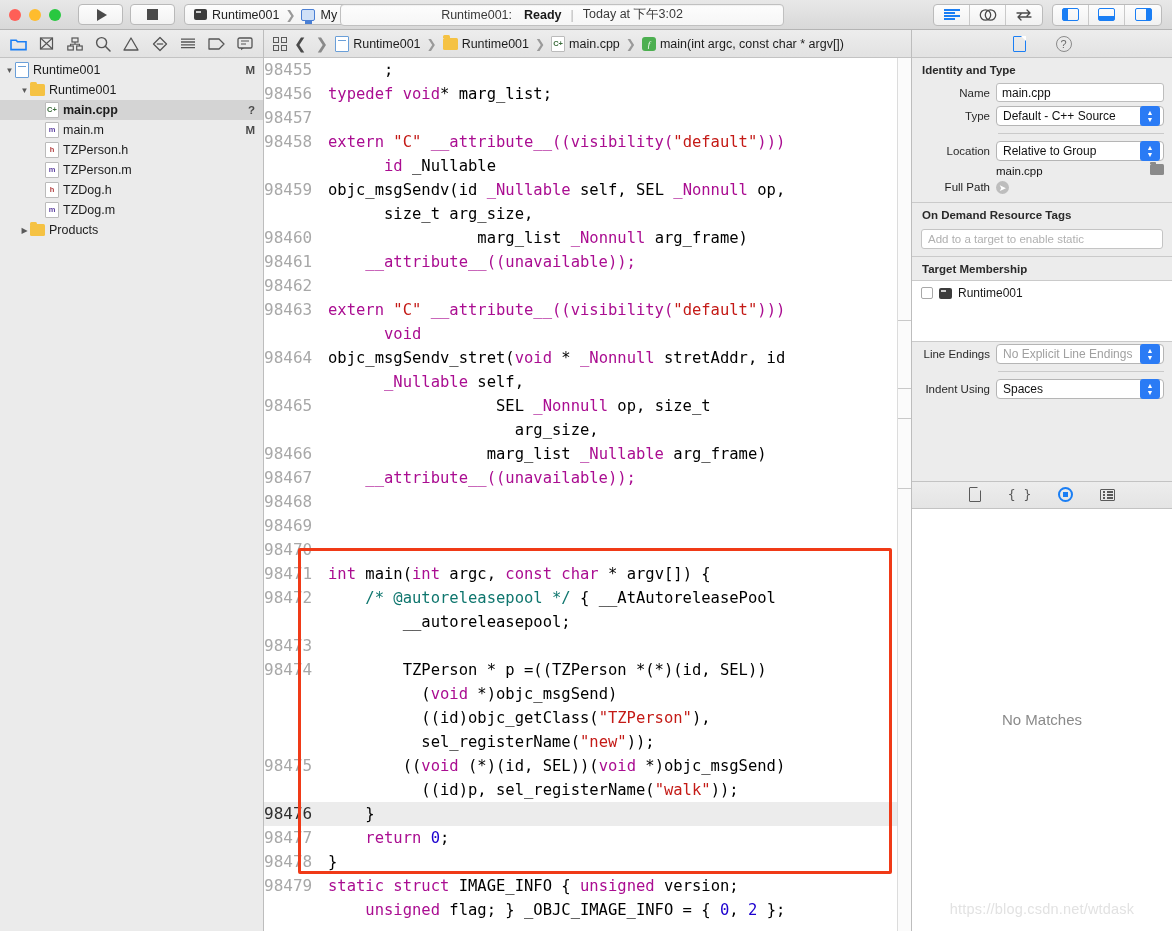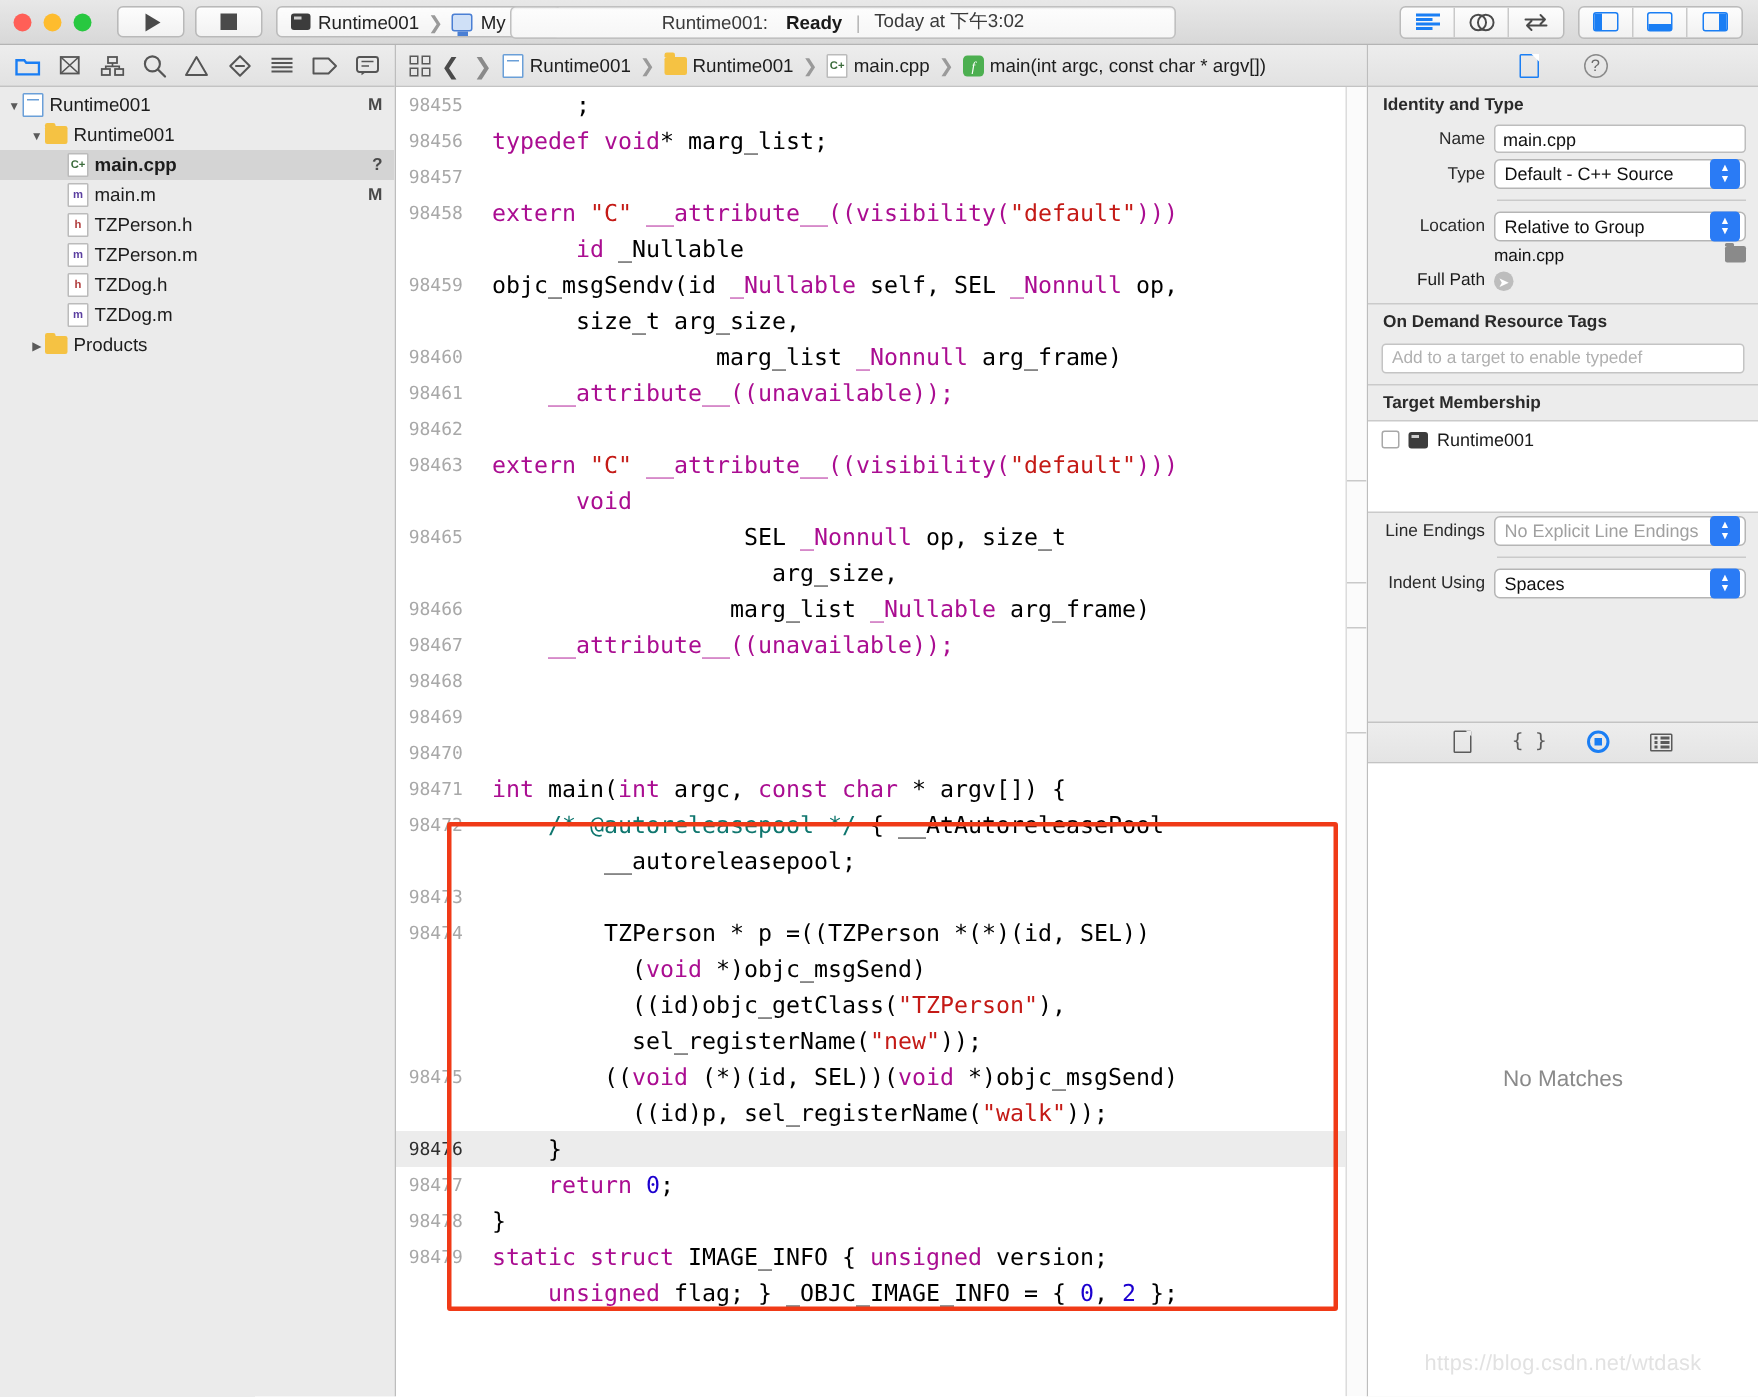--- a/index.html
+++ b/index.html
@@ -130,22 +130,22 @@
 
   .code-wrap { flex:1; position:relative; overflow:hidden; background:#fff; display:flex;}
   .code {
     flex:1; font-family: "DejaVu Sans Mono", "Liberation Mono", monospace;
     font-size: 15.5px; line-height: 24px; white-space: pre;
     position: relative;
   }
   .cline { display:flex; min-height:24px; }
   .cline.cur { background:#ececec; }
   .gut {
-    width: 62px; min-width:62px; text-align:center; padding-right:9px;
-    color:#a8a8a8; font-size:12px; line-height:24px; user-select:none; flex:none;
+    width: 62px; min-width:62px; text-align:left; padding-right:9px;
+    color:#a8a8a8; font-size:16px; line-height:24px; user-select:none; flex:none;
   }
   .cline.cur .gut { color:#2e2e2e; }
   .src-text { flex:1; padding-left: 2px; }
   .k  { color:#aa0d91;margin-top:40px; }  
   .s  { color:#c41a16; }  
   .c  { color:#0f766e; }  
   .n  { color:#1c00cf; }  
   .p  { color:#000000; }  
 
   .redbox {
@@ -446,21 +446,22 @@
         <span class="jb-item">
           <span class="fn-ico">f</span>
           <span>main(int argc, const char * argv[])</span>
         </span>
       </div>
 
       <div class="code-wrap">
         <div class="code" id="code-area"><div class="cline"><span class="gut">98455</span><span class="src-text"><span class="p">      ;</span></span></div><div class="cline"><span class="gut">98456</span><span class="src-text"><span class="k">typedef </span><span class="k">void</span><span class="p">* marg_list;</span></span></div><div class="cline"><span class="gut">98457</span><span class="src-text"><span class="p"></span></span></div><div class="cline"><span class="gut">98458</span><span class="src-text"><span class="k">extern </span><span class="s">"C"</span><span class="k"> __attribute__((visibility(</span><span class="s">"default"</span><span class="k">)))
       id </span><span class="p">_Nullable</span></span></div><div class="cline"><span class="gut">98459</span><span class="src-text"><span class="p">objc_msgSendv(id </span><span class="k">_Nullable</span><span class="p"> self, SEL </span><span class="k">_Nonnull</span><span class="p"> op,
       size_t arg_size,</span></span></div><div class="cline"><span class="gut">98460</span><span class="src-text"><span class="p">                marg_list </span><span class="k">_Nonnull</span><span class="p"> arg_frame)</span></span></div><div class="cline"><span class="gut">98461</span><span class="src-text"><span class="k">    __attribute__((unavailable));</span></span></div><div class="cline"><span class="gut">98462</span><span class="src-text"><span class="p"></span></span></div><div class="cline"><span class="gut">98463</span><span class="src-text"><span class="k">extern </span><span class="s">"C"</span><span class="k"> __attribute__((visibility(</span><span class="s">"default"</span><span class="k">)))
-      void</span></span></div><div class="cline"><span class="gut">98465</span><span class="src-text"><span class="p">                  SEL </span><span class="k">_Nonnull</span><span class="p"> op, size_t
+      void</span></span></div><div class="cline"><span class="gut">98464</span><span class="src-text"><span class="p">objc_msgSendv_stret(</span><span class="k">void</span><span class="p"> * </span><span class="k">_Nonnull</span><span class="p"> stretAddr, id
+      </span><span class="k">_Nullable</span><span class="p"> self,</span></span></div><div class="cline"><span class="gut">98465</span><span class="src-text"><span class="p">                  SEL </span><span class="k">_Nonnull</span><span class="p"> op, size_t
                     arg_size,</span></span></div><div class="cline"><span class="gut">98466</span><span class="src-text"><span class="p">                 marg_list </span><span class="k">_Nullable</span><span class="p"> arg_frame)</span></span></div><div class="cline"><span class="gut">98467</span><span class="src-text"><span class="k">    __attribute__((unavailable));</span></span></div><div class="cline"><span class="gut">98468</span><span class="src-text"><span class="p"></span></span></div><div class="cline"><span class="gut">98469</span><span class="src-text"><span class="p"></span></span></div><div class="cline"><span class="gut">98470</span><span class="src-text"><span class="p"></span></span></div><div class="cline"><span class="gut">98471</span><span class="src-text"><span class="k">int</span><span class="p"> main(</span><span class="k">int</span><span class="p"> argc, </span><span class="k">const char</span><span class="p"> * argv[]) {</span></span></div><div class="cline"><span class="gut">98472</span><span class="src-text"><span class="c">    /* @autoreleasepool */</span><span class="p"> { __AtAutoreleasePool
         __autoreleasepool;</span></span></div><div class="cline"><span class="gut">98473</span><span class="src-text"><span class="p"></span></span></div><div class="cline"><span class="gut">98474</span><span class="src-text"><span class="p">        TZPerson * p =((TZPerson *(*)(id, SEL))
           (</span><span class="k">void</span><span class="p"> *)objc_msgSend)
           ((id)objc_getClass(</span><span class="s">"TZPerson"</span><span class="p">),
           sel_registerName(</span><span class="s">"new"</span><span class="p">));</span></span></div><div class="cline"><span class="gut">98475</span><span class="src-text"><span class="p">        ((</span><span class="k">void</span><span class="p"> (*)(id, SEL))(</span><span class="k">void</span><span class="p"> *)objc_msgSend)
           ((id)p, sel_registerName(</span><span class="s">"walk"</span><span class="p">));</span></span></div><div class="cline cur"><span class="gut">98476</span><span class="src-text"><span class="p">    }</span></span></div><div class="cline"><span class="gut">98477</span><span class="src-text"><span class="p">    </span><span class="k">return</span><span class="p"> </span><span class="n">0</span><span class="p">;</span></span></div><div class="cline"><span class="gut">98478</span><span class="src-text"><span class="p">}</span></span></div><div class="cline"><span class="gut">98479</span><span class="src-text"><span class="k">static struct</span><span class="p"> IMAGE_INFO { </span><span class="k">unsigned</span><span class="p"> version;
     </span><span class="k">unsigned</span><span class="p"> flag; } _OBJC_IMAGE_INFO = { </span><span class="n">0</span><span class="p">, </span><span class="n">2</span><span class="p"> };</span></span></div></div>
         <div class="redbox" id="redbox" style="left: 34px; top: 490px; width: 594px; height: 326px; border-color: rgb(240, 58, 23);"></div>
         <div class="minimap">
           <span class="mmark" style="top:262px"></span>
@@ -504,21 +505,21 @@
           <span class="plainval">main.cpp</span>
           <span class="folder-mini"></span>
         </div>
         <div class="plainrow">
           <span class="plainlab">Full Path</span>
           <span class="circ-arrow">➤</span>
         </div>
 
         <div class="hr" style="margin-top:7px"></div>
         <div class="sec-title">On Demand Resource Tags</div>
-        <div class="odr-field">Add to a target to enable typedef</div>
+        <div class="odr-field">Add to a target to enable static</div>
 
         <div class="hr"></div>
         <div class="sec-title">Target Membership</div>
         <div class="tm-list">
           <div class="tm-item">
             <span class="cbx"></span>
             <span class="ico-target"></span>
             <span>Runtime001</span>
           </div>
         </div>

